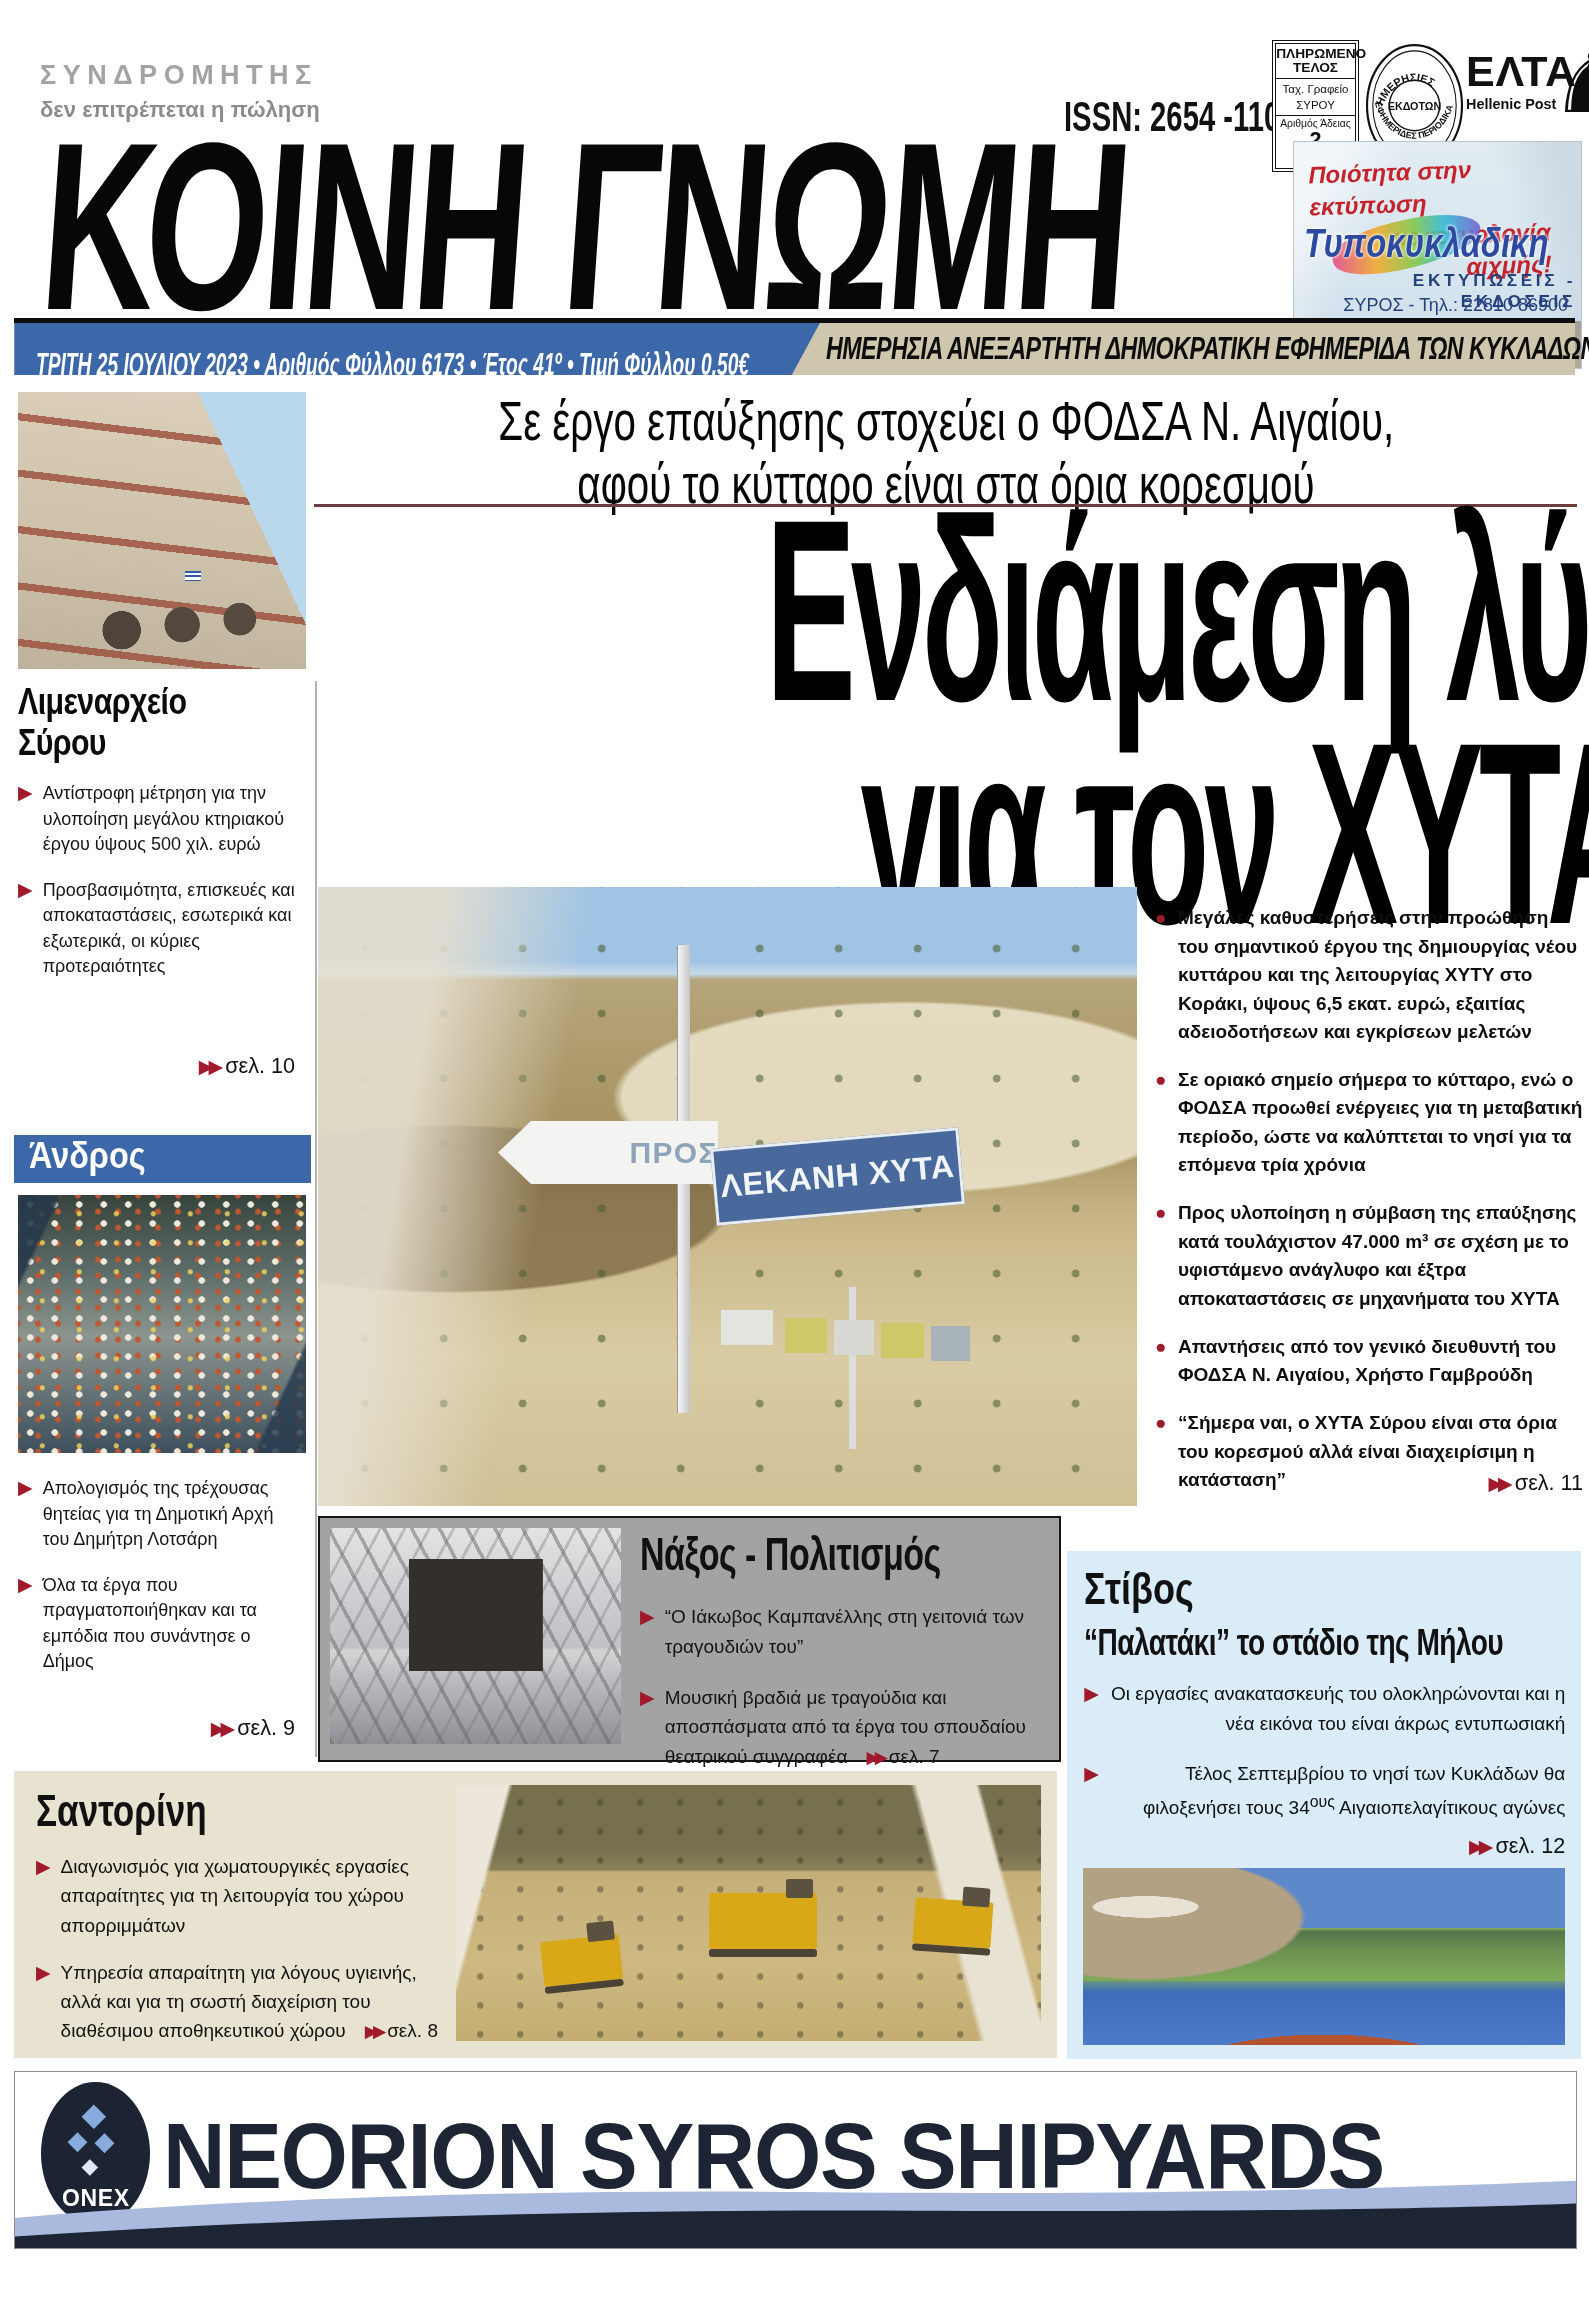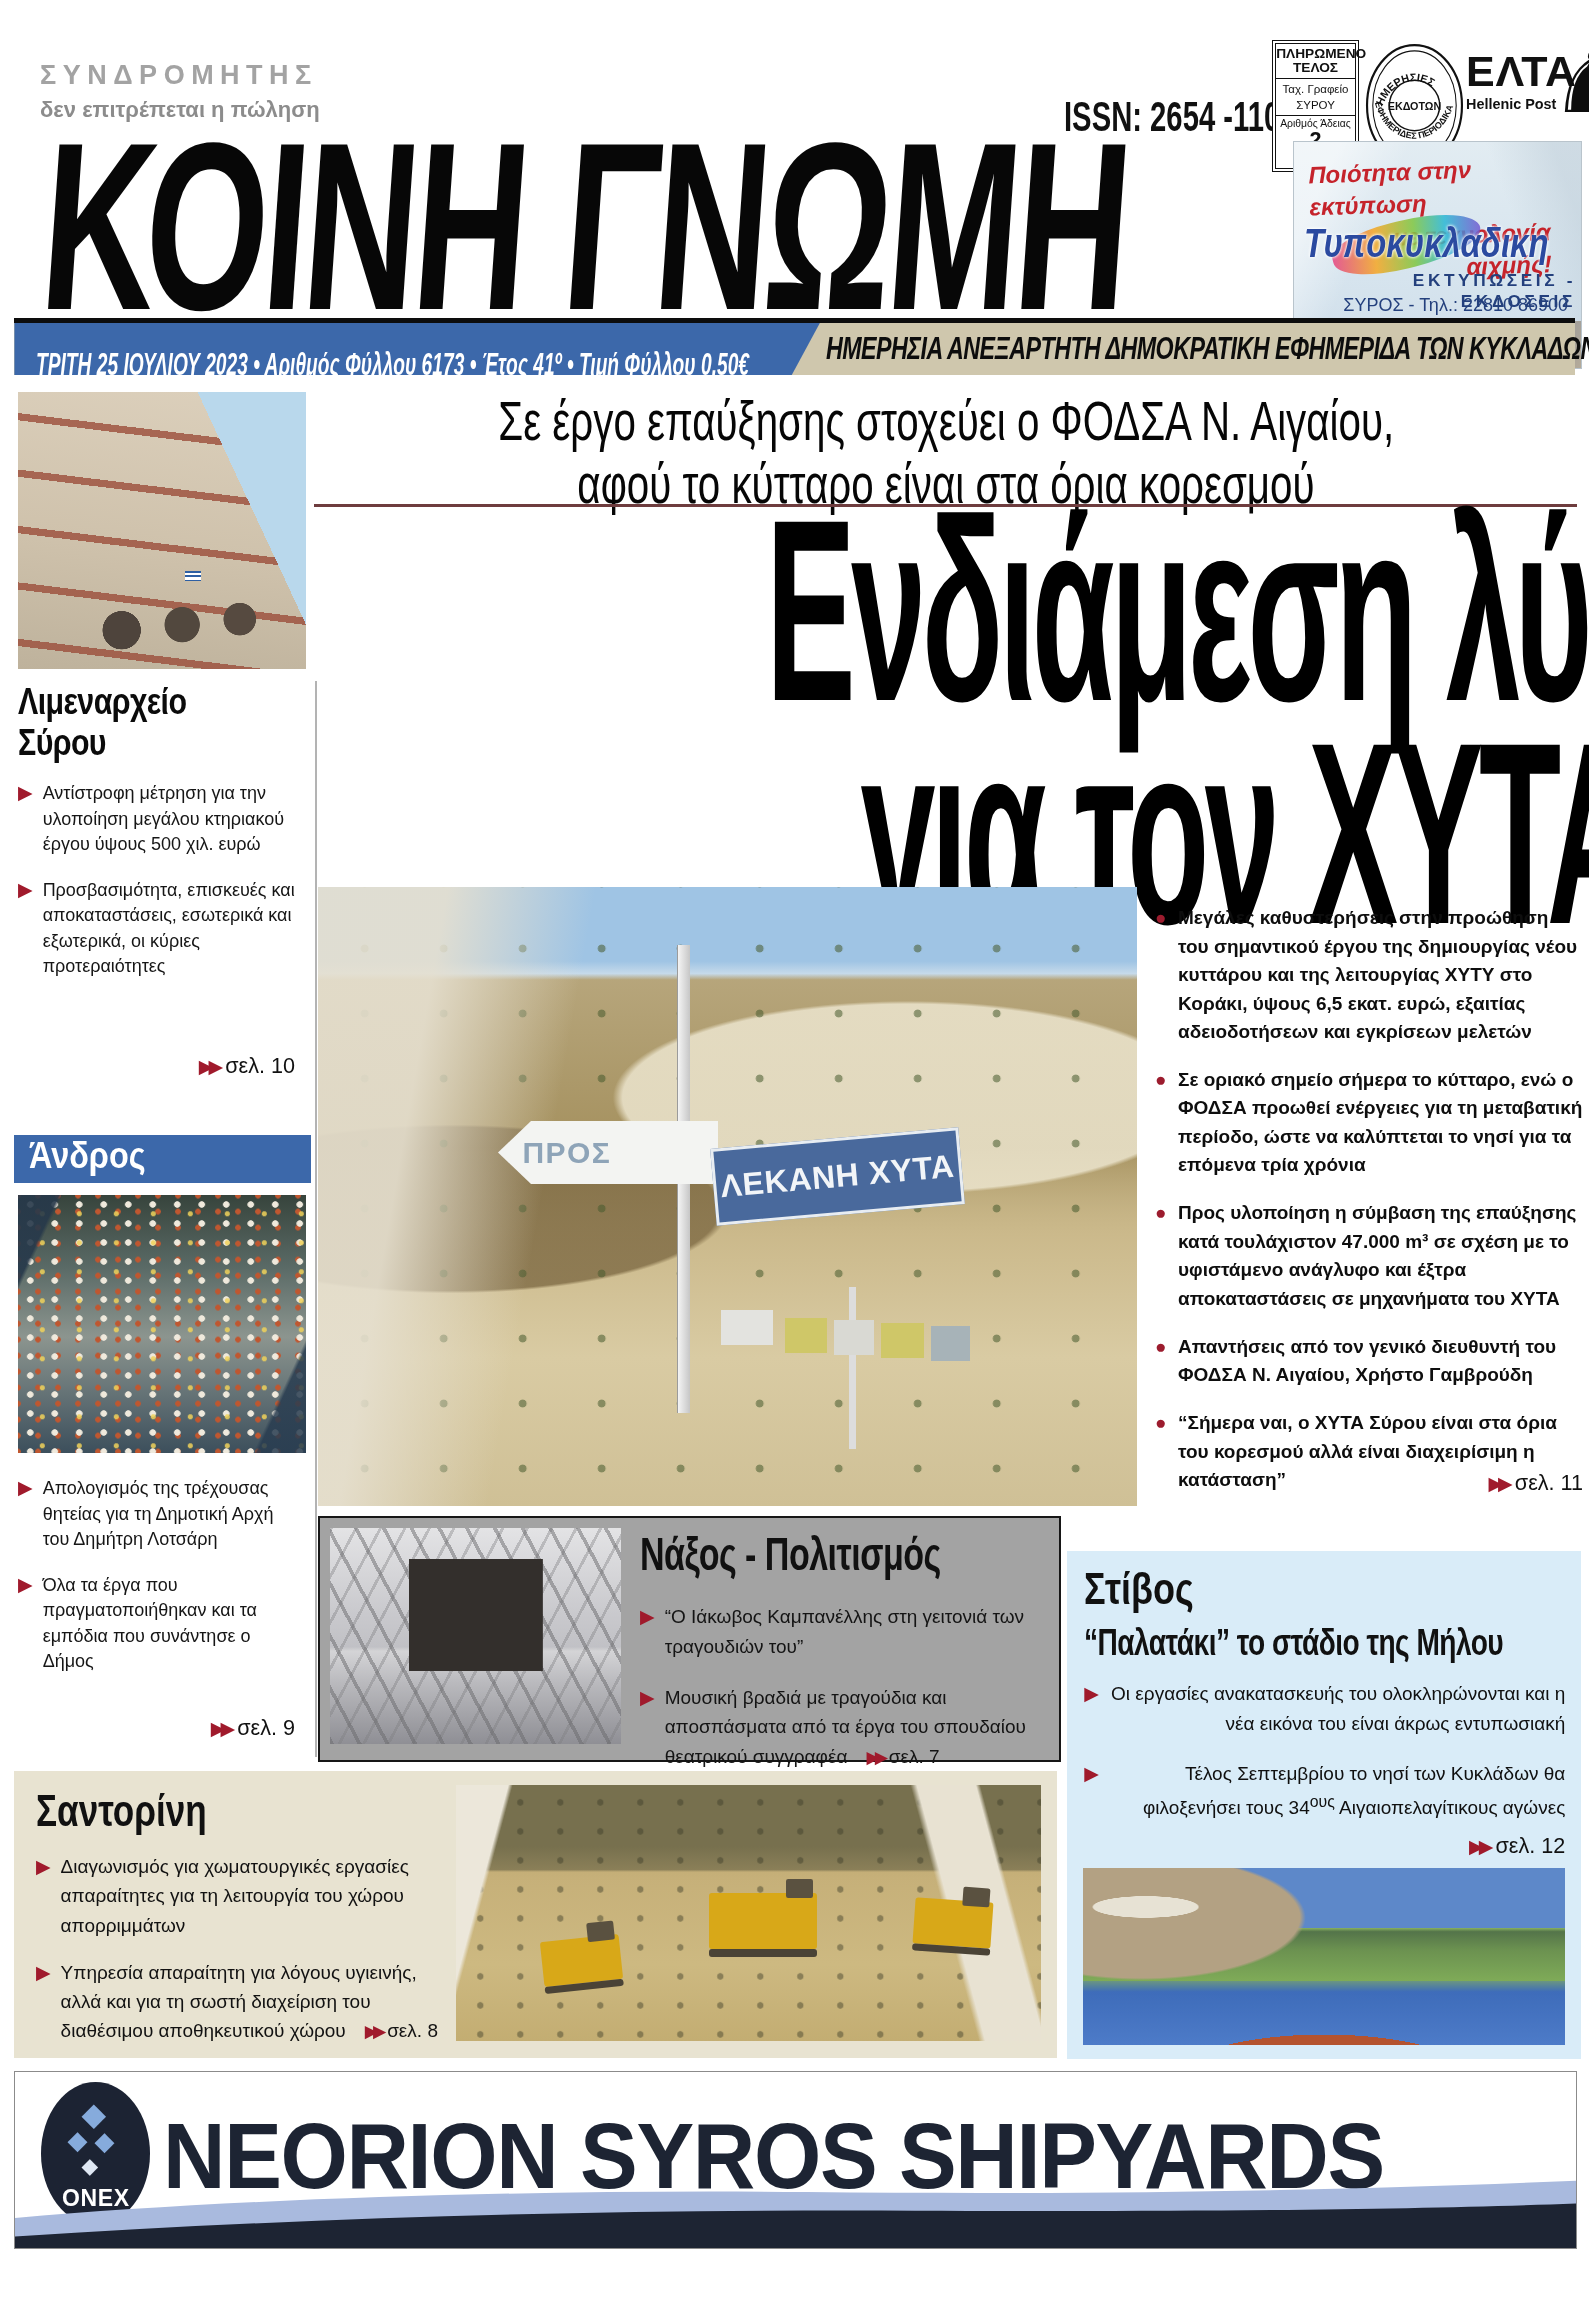--- a/index.html
+++ b/index.html
@@ -123,21 +123,21 @@
       radial-gradient(ellipse 55% 22% at 16% 52%, rgba(120,100,62,.75) 0 60%, rgba(0,0,0,0) 62%),
       radial-gradient(ellipse 60% 26% at 72% 34%, rgba(236,229,206,.85) 0 58%, rgba(0,0,0,0) 60%),
       linear-gradient(180deg, #9fc4e4 0 12%, #c6daea 14%, rgba(0,0,0,0) 15%),
       linear-gradient(180deg, rgba(0,0,0,0) 42%, #cbb98b 56%, #d9cba3 76%, #cfc096 100%),
       linear-gradient(180deg, #b7a67c 14%, #a5915f 42%, #c2b184 62%);}
   .photo-main .pole{position:absolute;left:359px;top:58px;width:11.5px;height:468px;
       background:linear-gradient(90deg,#f4f4f4,#c6c6c6);border-left:0.7px solid #9b9b9b;}
   .photo-main .pole2{position:absolute;left:531px;top:400px;width:7.2px;height:162px;background:#ddd;}
   .photo-main .sign-arrow{position:absolute;left:180px;top:234px;width:220px;height:63px;background:#f3f4f2;
       clip-path:polygon(15% 0,100% 0,100% 100%,15% 100%,0 50%);
-      display:flex;align-items:center;justify-content:flex-start;}
+      display:flex;align-items:center;justify-content:flex-end;}
   .photo-main .sign-arrow .t{color:#8ea4b8;font-size:30px;font-weight:700;padding-left:24.5px;letter-spacing:1.4px;}
   .photo-main .sign-blue{position:absolute;left:395px;top:251px;width:243px;height:71px;background:#49699c;
       border:3.6px solid #e8edf2;transform:rotate(-5deg);display:flex;align-items:center;justify-content:center;}
   .photo-main .sign-blue .t{color:#f2f5f8;font-size:32px;font-weight:700;letter-spacing:0.7px;}
   .photo-main .bin{position:absolute;height:35px;}
   .bin1{left:403px;top:423px;width:52px;background:#e3e3df;}
   .bin2{left:467px;top:431px;width:42px;background:#cfc768;}
   .bin3{left:516px;top:433px;width:40px;background:#d9d9d3;}
   .bin4{left:563px;top:436px;width:43px;background:#cfc768;}
   .bin5{left:613px;top:439px;width:39px;background:#a7b3b8;}

